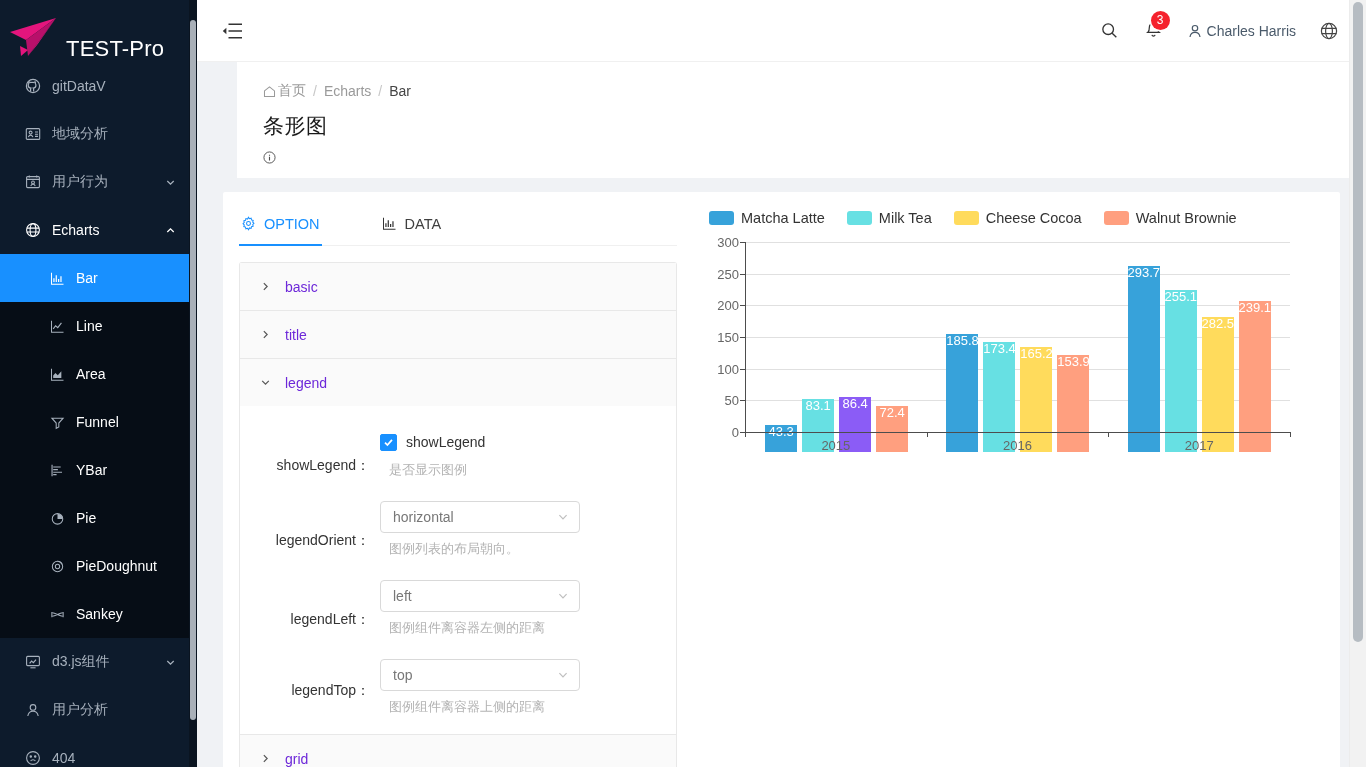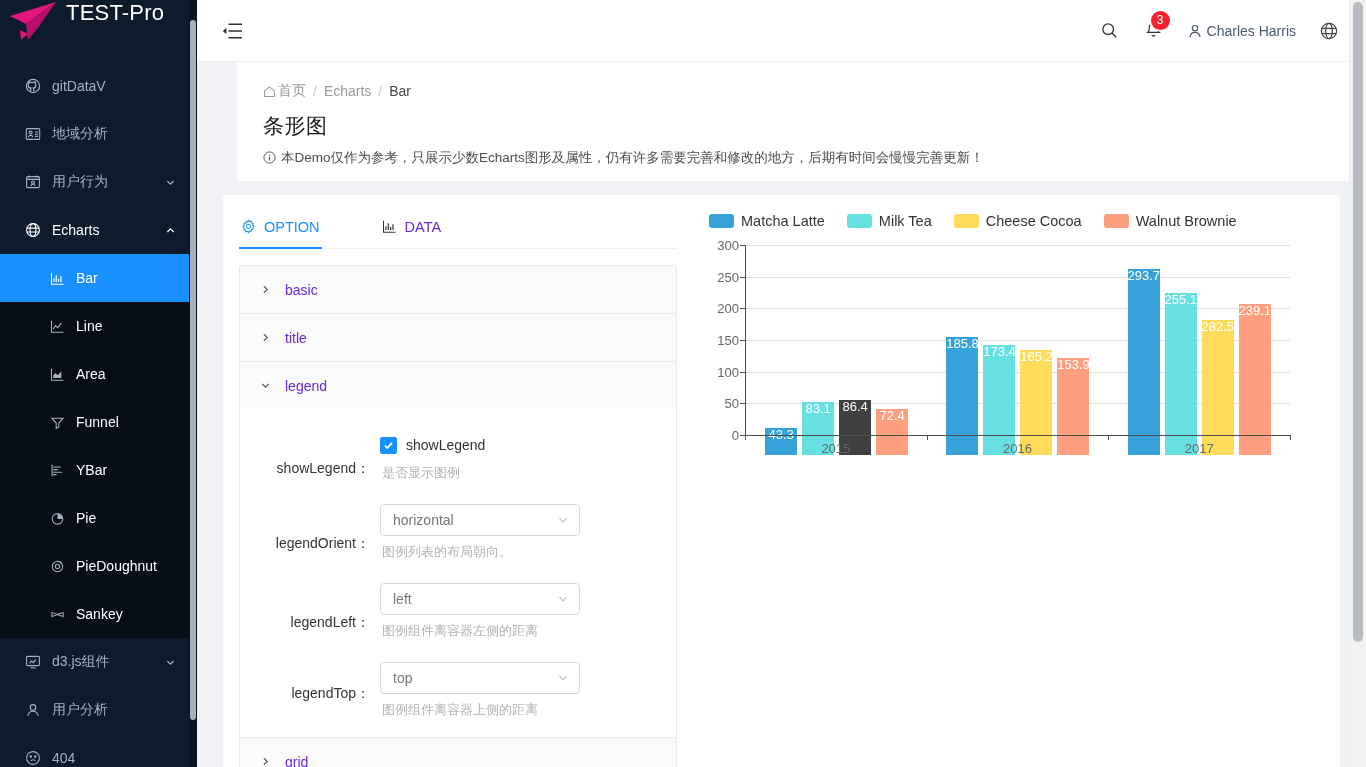--- a/index.html
+++ b/index.html
@@ -13,21 +13,21 @@
 
   
   .sidebar {
     width: 197px; height: 767px;
     background: #0d1b2c;
     flex: 0 0 197px;
     position: relative;
     overflow: hidden;
   }
   .logo-row {
-    height: 62px; display: flex; align-items: flex-start;
+    height: 62px; display: flex; align-items: flex-end;
     padding-left: 6px; gap: 8px;
     background: #0d1b2c;
   }
   .logo-mark { width: 52px; height: 46px; flex: 0 0 52px; position: relative; }
   .logo-title {
     color: #fff; font-size: 22px; letter-spacing: .2px;
     font-family: "Liberation Sans", sans-serif;
   }
   .menu { list-style: none; }
   .menu-item {
@@ -118,21 +118,21 @@
     background: #fff; border-radius: 2px;
     height: 600px; display: flex; overflow: hidden;
   }
   .opt-col { width: 470px; flex: 0 0 470px; padding: 10px 16px 0 16px; }
   .chart-col { flex: 1 1 auto; padding: 4px 18px 0 8px; position: relative; }
 
   
   .tabs { display: flex; border-bottom: 1px solid #f0f0f0; height: 44px; }
   .tab {
     display: flex; align-items: center; gap: 8px;
-    font-size: 14.5px; color: #6d28d9; cursor: pointer;
+    font-size: 14.5px; color: #404040; cursor: pointer;
     padding: 0 2px; margin-right: 58px; position: relative;
   }
   .tab.active { color: #1890ff; }
   .tab.active::after {
     content: ""; position: absolute; left: 0; right: 0; bottom: -1px;
     height: 2px; background: #1890ff;
   }
 
   
   .collapse { border: 1px solid #e8e8e8; border-bottom: none; border-radius: 3px; margin-top: 16px; }
@@ -153,21 +153,21 @@
   .frm-label::after { content: "\FF1A"; }
   .frm-field { flex: 1 1 auto; padding-left: 10px; max-width: 210px; }
   .chk-line { display: flex; align-items: center; gap: 9px; height: 24px; }
   .chkbox {
     width: 17px; height: 17px; border-radius: 2px;
     background: #1890ff; border: 1px solid #1890ff;
     display: flex; align-items: center; justify-content: center;
     cursor: pointer; flex: 0 0 17px;
   }
   .chk-text { font-size: 14px; color: #333; }
-  .hint { font-size: 13px; color: #b3b3b3; margin: 7px 0 18px 2px; }
+  .hint { font-size: 13px; color: #b3b3b3; margin: 7px 0 18px 9px; }
   .selectbox {
     height: 32px; border: 1px solid #d9d9d9; border-radius: 4px;
     display: flex; align-items: center; padding: 0 10px 0 12px;
     font-size: 14px; color: #777; cursor: pointer; background: #fff;
   }
   .selectbox .sv { flex: 1 1 auto; }
   .selectbox .sc { color: #bfbfbf; display: inline-flex; }
 
   
   .chart-legend {
@@ -463,21 +463,20 @@
         <span class="cb-cur">Bar</span>
       </div>
       <h1 class="page-title">条形图</h1>
       <div class="page-desc">
         <span style="display:inline-flex;padding-top:2px;">
           <svg width="13" height="13" viewBox="0 0 14 14" fill="none" stroke="#4d4d4d" stroke-width="1">
             <circle cx="7" cy="7" r="6"></circle>
               <path d="M7 6.2v4M7 4.1v.9" stroke-width="1.2"></path>
           </svg>
         </span>
-        <span>本Demo仅作为参考，只展示少数Echarts图形及属性，仍有许多需要完善和修改的地方，后期有时间会慢慢完善更新！</span>
       </div>
     </div>
 
     <div class="content-wrap">
       <div class="card">
 
         <div class="opt-col">
           <div class="tabs">
             <div class="tab active">
               <span style="display:inline-flex;">
@@ -658,21 +657,21 @@
               </div>
             <div class="yaxis-line"></div>
             <div class="bars" id="bars">
                 <div class="grp">
                   <div class="bar" style="height: 27.4233px; background: rgb(55, 162, 218);">
                     <span class="blabel">43.3</span>
                   </div>
                   <div class="bar" style="height: 52.63px; background: rgb(103, 224, 227);">
                     <span class="blabel">83.1</span>
                   </div>
-                  <div class="bar" style="height: 54.72px; background: #404040;">
+                  <div class="bar" style="height: 54.72px; background: #8b5cf6;">
                     <span class="blabel">86.4</span>
                   </div>
                   <div class="bar" style="height: 45.8533px; background: rgb(255, 159, 127);">
                     <span class="blabel">72.4</span>
                   </div>
                 </div>
                 <div class="grp">
                   <div class="bar" style="height: 117.673px; background: rgb(55, 162, 218);">
                     <span class="blabel">185.8</span>
                   </div>

